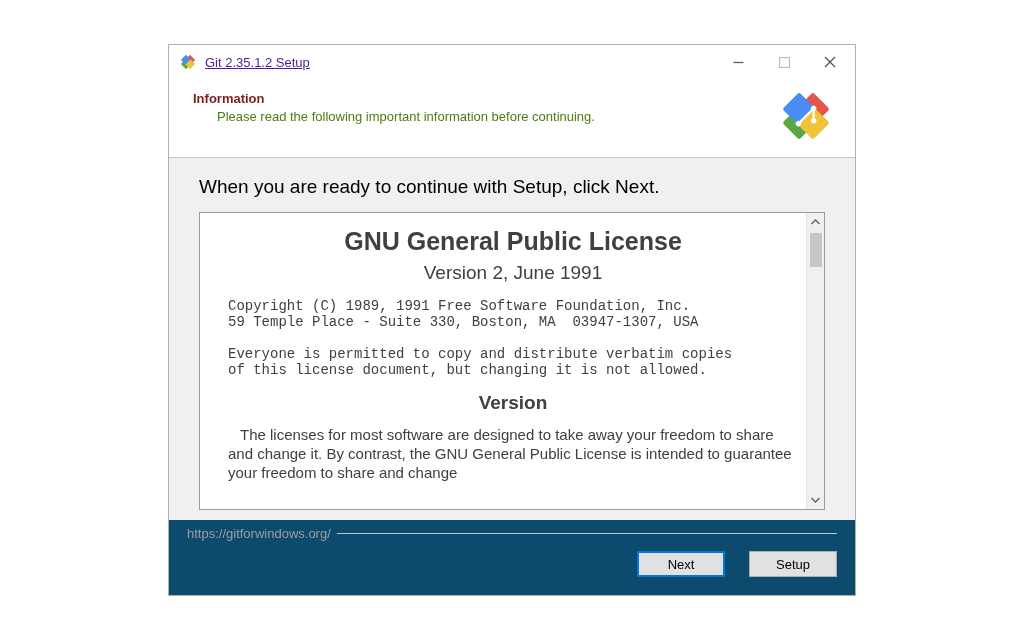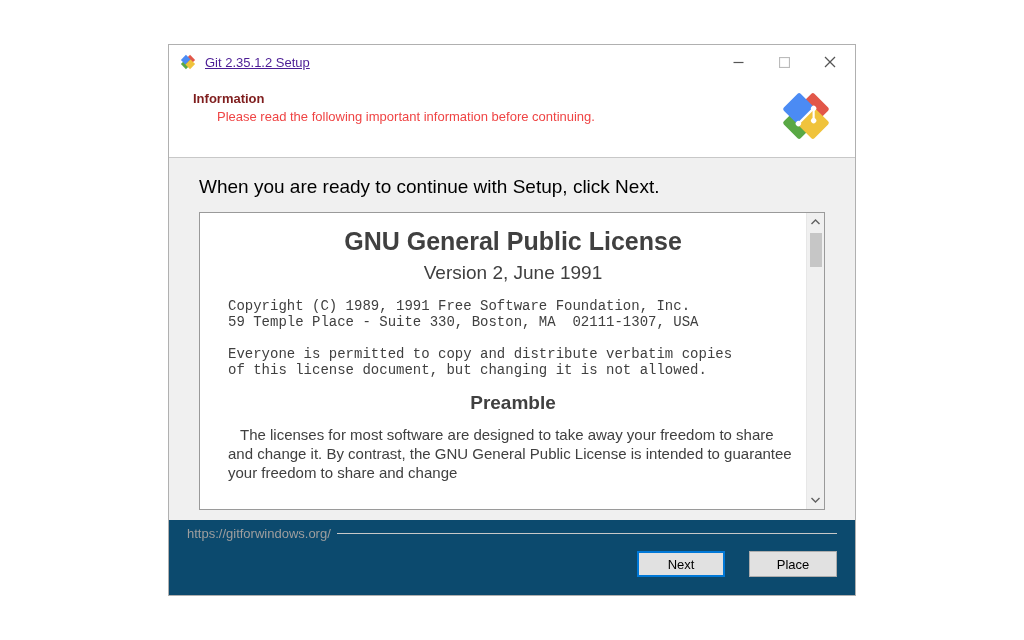--- a/index.html
+++ b/index.html
@@ -68,21 +68,21 @@
       padding-top: 2px;
     }
     .header-title {
       font-size: 13px;
       font-weight: bold;
       color: #7f1d1d;
       margin-bottom: 3px;
     }
     .header-sub {
       font-size: 13px;
-      color: #ef4444;
+      color: #4d7c0f;
       padding-left: 24px;
     }
     .header-logo {
       width: 54px;
       height: 54px;
       flex-shrink: 0;
       margin-right: 2px;
     }
     .body-gray {
       background: #f0f0f0;
@@ -268,25 +268,25 @@
   </div>
 
   <div class="body-gray">
     <div class="body-instruction">When you are ready to continue with Setup, click Next.</div>
 
     <div class="license-frame">
       <div class="license-content">
         <div class="license-h1">GNU General Public License</div>
         <div class="license-version">Version 2, June 1991</div>
         <pre class="license-mono">Copyright (C) 1989, 1991 Free Software Foundation, Inc.
-59 Temple Place - Suite 330, Boston, MA  02111-1307, USA
+59 Temple Place - Suite 330, Boston, MA  03947-1307, USA
 
 Everyone is permitted to copy and distribute verbatim copies
 of this license document, but changing it is not allowed.</pre>
-        <div class="license-h2">Preamble</div>
+        <div class="license-h2">Version</div>
         <div class="license-body">The licenses for most software are designed to take away your freedom to share and change it. By contrast, the GNU General Public License is intended to guarantee your freedom to share and change</div>
       </div>
       <div class="scrollbar">
         <div class="scroll-arrow">
           <svg width="9" height="6">
               <polyline points="0.5,5 4.5,1 8.5,5" fill="none" stroke="#606060" stroke-width="1.4"></polyline>
             </svg>
         </div>
         <div class="scroll-thumb"></div>
         <div class="scroll-track"></div>
@@ -299,17 +299,17 @@
     </div>
   </div>
 
   <div class="footer-gray">
     <div class="footer-line">
       <span class="footer-url">https://gitforwindows.org/</span>
       <div class="footer-rule"></div>
     </div>
     <div class="footer-buttons">
       <div class="btn primary">Next</div>
-      <div class="btn">Place</div>
+      <div class="btn">Setup</div>
     </div>
   </div>
 
 </div>
 
 </body></html>

